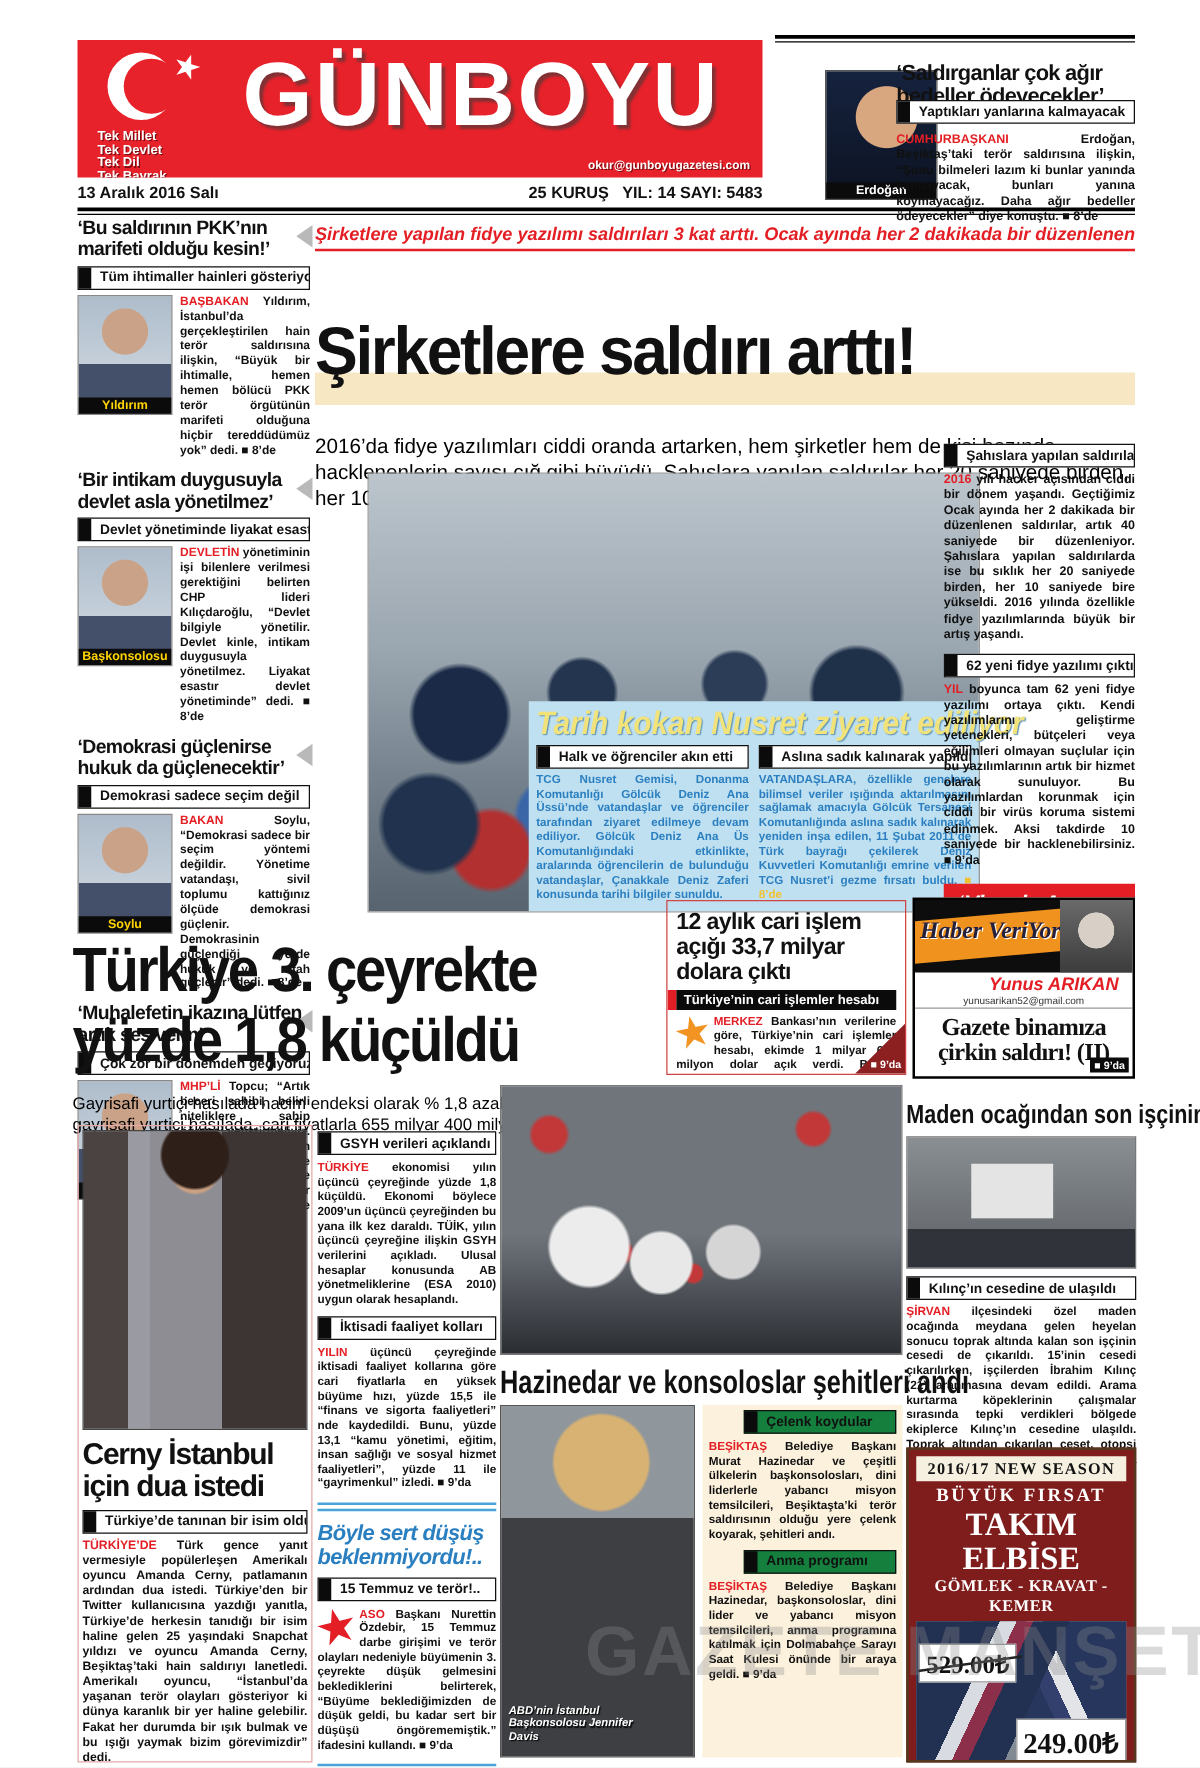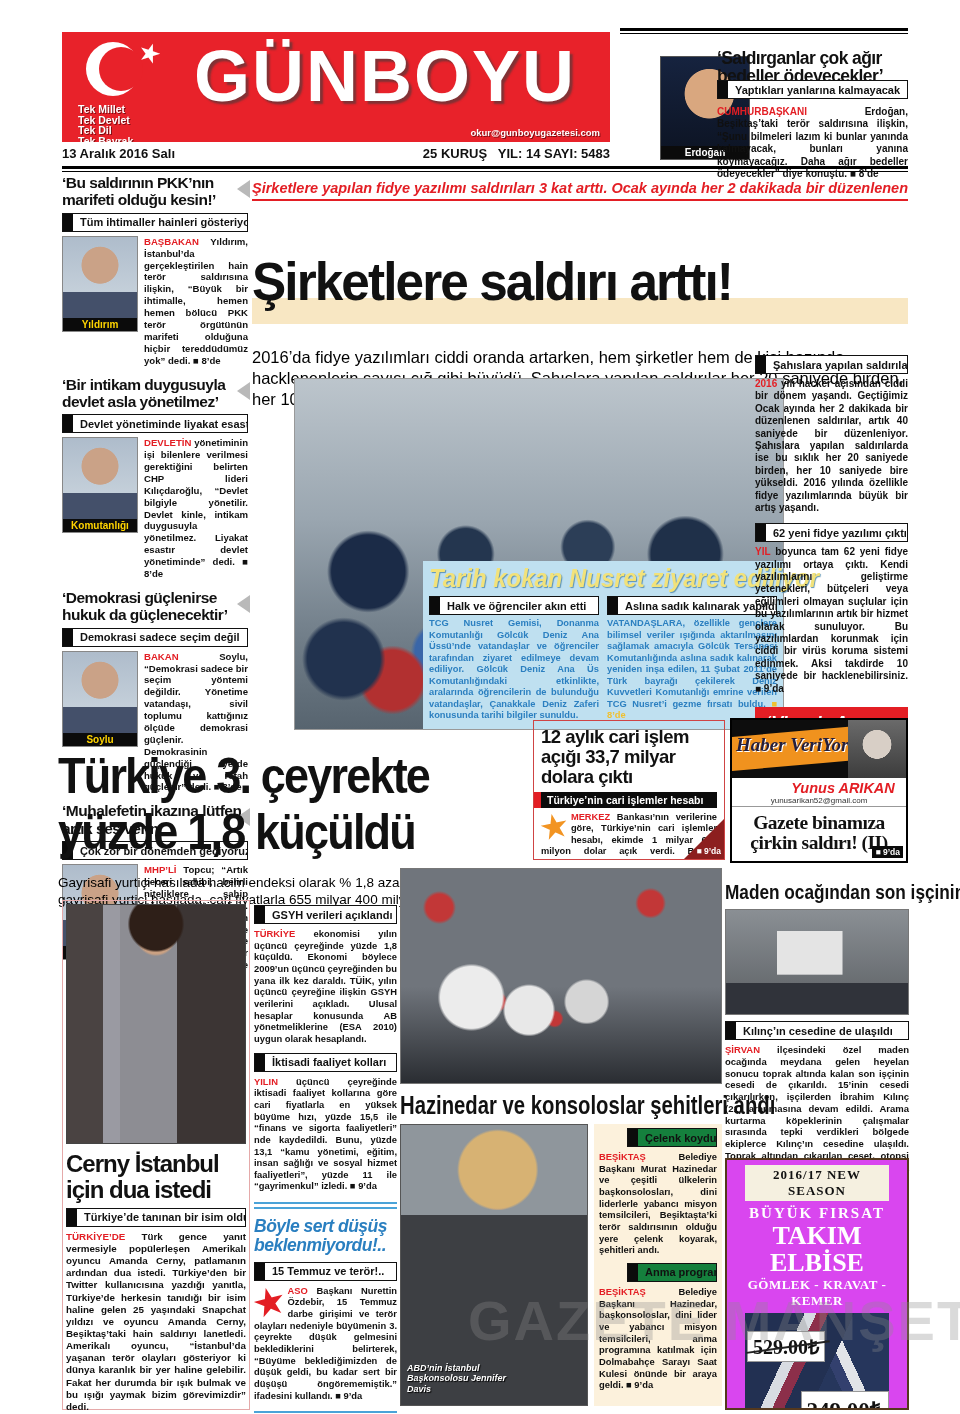--- a/index.html
+++ b/index.html
@@ -135,21 +135,21 @@
        radial-gradient(circle at 40% 66%,#e8e8e8 0 10%,transparent 11%),
        radial-gradient(circle at 58% 62%,#d5d5d5 0 9%,transparent 10%),
        radial-gradient(circle at 30% 62%,#c23737 0 3%,transparent 4%),
        radial-gradient(circle at 48% 70%,#c23737 0 3%,transparent 4%),
        radial-gradient(circle at 12% 18%,#c23737 0 4%,transparent 5%),
        radial-gradient(circle at 78% 16%,#c23737 0 4%,transparent 5%),
        linear-gradient(180deg,#70757c 0 55%,#2a2d32 100%);}
   #mem-head{font-size:26px;font-weight:bold;white-space:nowrap;margin:8px 0 6px 0;line-height:1;}
   #mem-head .condense{transform:scaleX(.78);}
   #mem-row{display:flex;gap:6px;}
-  #davis-photo{position:relative;flex:none;width:188px;height:282px;border:1px solid #555;box-sizing:border-box;
+  #davis-photo{position:relative;flex:none;width:156px;height:282px;border:1px solid #555;box-sizing:border-box;
      background:radial-gradient(circle at 52% 16%,#d7b273 0 15%,transparent 16%),
                 radial-gradient(circle at 52% 22%,#caa183 0 9%,transparent 10%),
                 linear-gradient(180deg,#8f969c 0 32%,#3d3f43 32% 100%);}
   #davis-cap{position:absolute;left:6px;bottom:10px;width:110px;color:#fff;font-size:9px;font-weight:bold;
              font-style:italic;line-height:1.2;text-shadow:1px 1px 1px #000;}
   #mem-txt{flex:1;background:#fcf1dc;padding:4px 5px;min-width:0;}
   #mem-txt .bt{font-size:9.4px;}
   #mem-txt .subbox{background:#15803d;margin-left:28px;}
   
   #mine{left:725px;top:864px;width:184px;}
@@ -157,22 +157,22 @@
   #mine-head .condense{transform:scaleX(.82);}
   #mine-photo{width:100%;height:106px;border:1px solid #777;box-sizing:border-box;
      background:
        linear-gradient(#e4e4e4 0 0) 44% 34%/36% 42% no-repeat,
        radial-gradient(circle at 56% 44%,#cc3333 0 4%,transparent 5%),
        linear-gradient(0deg,#30333a 0 30%,transparent 30%),
        linear-gradient(180deg,#8a8f94,#5b5f63);}
   #mine .subbox{margin-top:6px;}
   #mine .bt{font-size:9.5px;}
   
-  #ad{left:725px;top:1158px;width:184px;height:252px;background:#d946ef;border:2px solid #54381d;
-      box-sizing:border-box;padding:5px 18px;text-align:center;color:#fff;
+  #ad{left:725px;top:1158px;width:184px;height:252px;background:#7f1d1d;border:2px solid #54381d;
+      box-sizing:border-box;padding:5px 6px;text-align:center;color:#fff;
       font-family:"Liberation Serif",serif;overflow:hidden;}
   #ad-season{background:#f5f0e0;color:#111;font-weight:bold;font-size:13px;letter-spacing:1px;padding:2px 0;}
   #ad-l1{font-weight:bold;font-size:15px;letter-spacing:2px;margin-top:4px;}
   #ad-l2{font-weight:bold;font-size:26px;letter-spacing:0px;line-height:1.05;}
   #ad-l3{font-weight:bold;font-size:13px;letter-spacing:0.5px;margin-bottom:4px;}
   #ad-photo{position:relative;height:118px;
      background:linear-gradient(115deg,#223052 0 30%,#d8dce2 30% 36%,#8c2f4a 36% 42%,#223052 42% 55%,transparent 55%),
                 linear-gradient(245deg,#26365c 0 30%,#e2e4e8 30% 36%,#33406e 36% 42%,#26365c 42% 55%,transparent 55%),
                 linear-gradient(#aab3bd,#7d868f);}
   .pricetag{position:absolute;background:#fff;color:#111;font-weight:bold;border:1px solid #999;padding:1px 5px;}
@@ -236,21 +236,21 @@
         <p class="bt"><span class="lead">BAŞBAKAN</span><span> Yıldırım, İstanbul’da gerçekleştirilen hain terör saldırısına ilişkin, “Büyük bir ihtimalle, hemen hemen bölücü PKK terör örgütünün marifeti olduğuna hiçbir tereddüdümüz yok” dedi. ■ 8’de</span></p>
       </div>
     </section>
     <section class="lc-story">
       <h2 class="lc-head"><span>‘Bir intikam duygusuyla devlet asla yönetilmez’</span><span class="arrow"></span></h2>
       <div class="subbox">
           <span>Devlet yönetiminde liyakat esastır</span>
         </div>
       <div class="lc-row">
         <figure class="portrait">
-          <figcaption class="pcap">Komutanlığı</figcaption>
+          <figcaption class="pcap">Başkonsolosu</figcaption>
         </figure>
         <p class="bt"><span class="lead">DEVLETİN</span><span> yönetiminin işi bilenlere verilmesi gerektiğini belirten CHP lideri Kılıçdaroğlu, “Devlet bilgiyle yönetilir. Devlet kinle, intikam duygusuyla yönetilmez. Liyakat esastır devlet yönetiminde” dedi. ■ 8’de</span></p>
       </div>
     </section>
     <section class="lc-story">
       <h2 class="lc-head"><span>‘Demokrasi güçlenirse hukuk da güçlenecektir’</span><span class="arrow"></span></h2>
       <div class="subbox">
           <span>Demokrasi sadece seçim değil</span>
         </div>
       <div class="lc-row">

